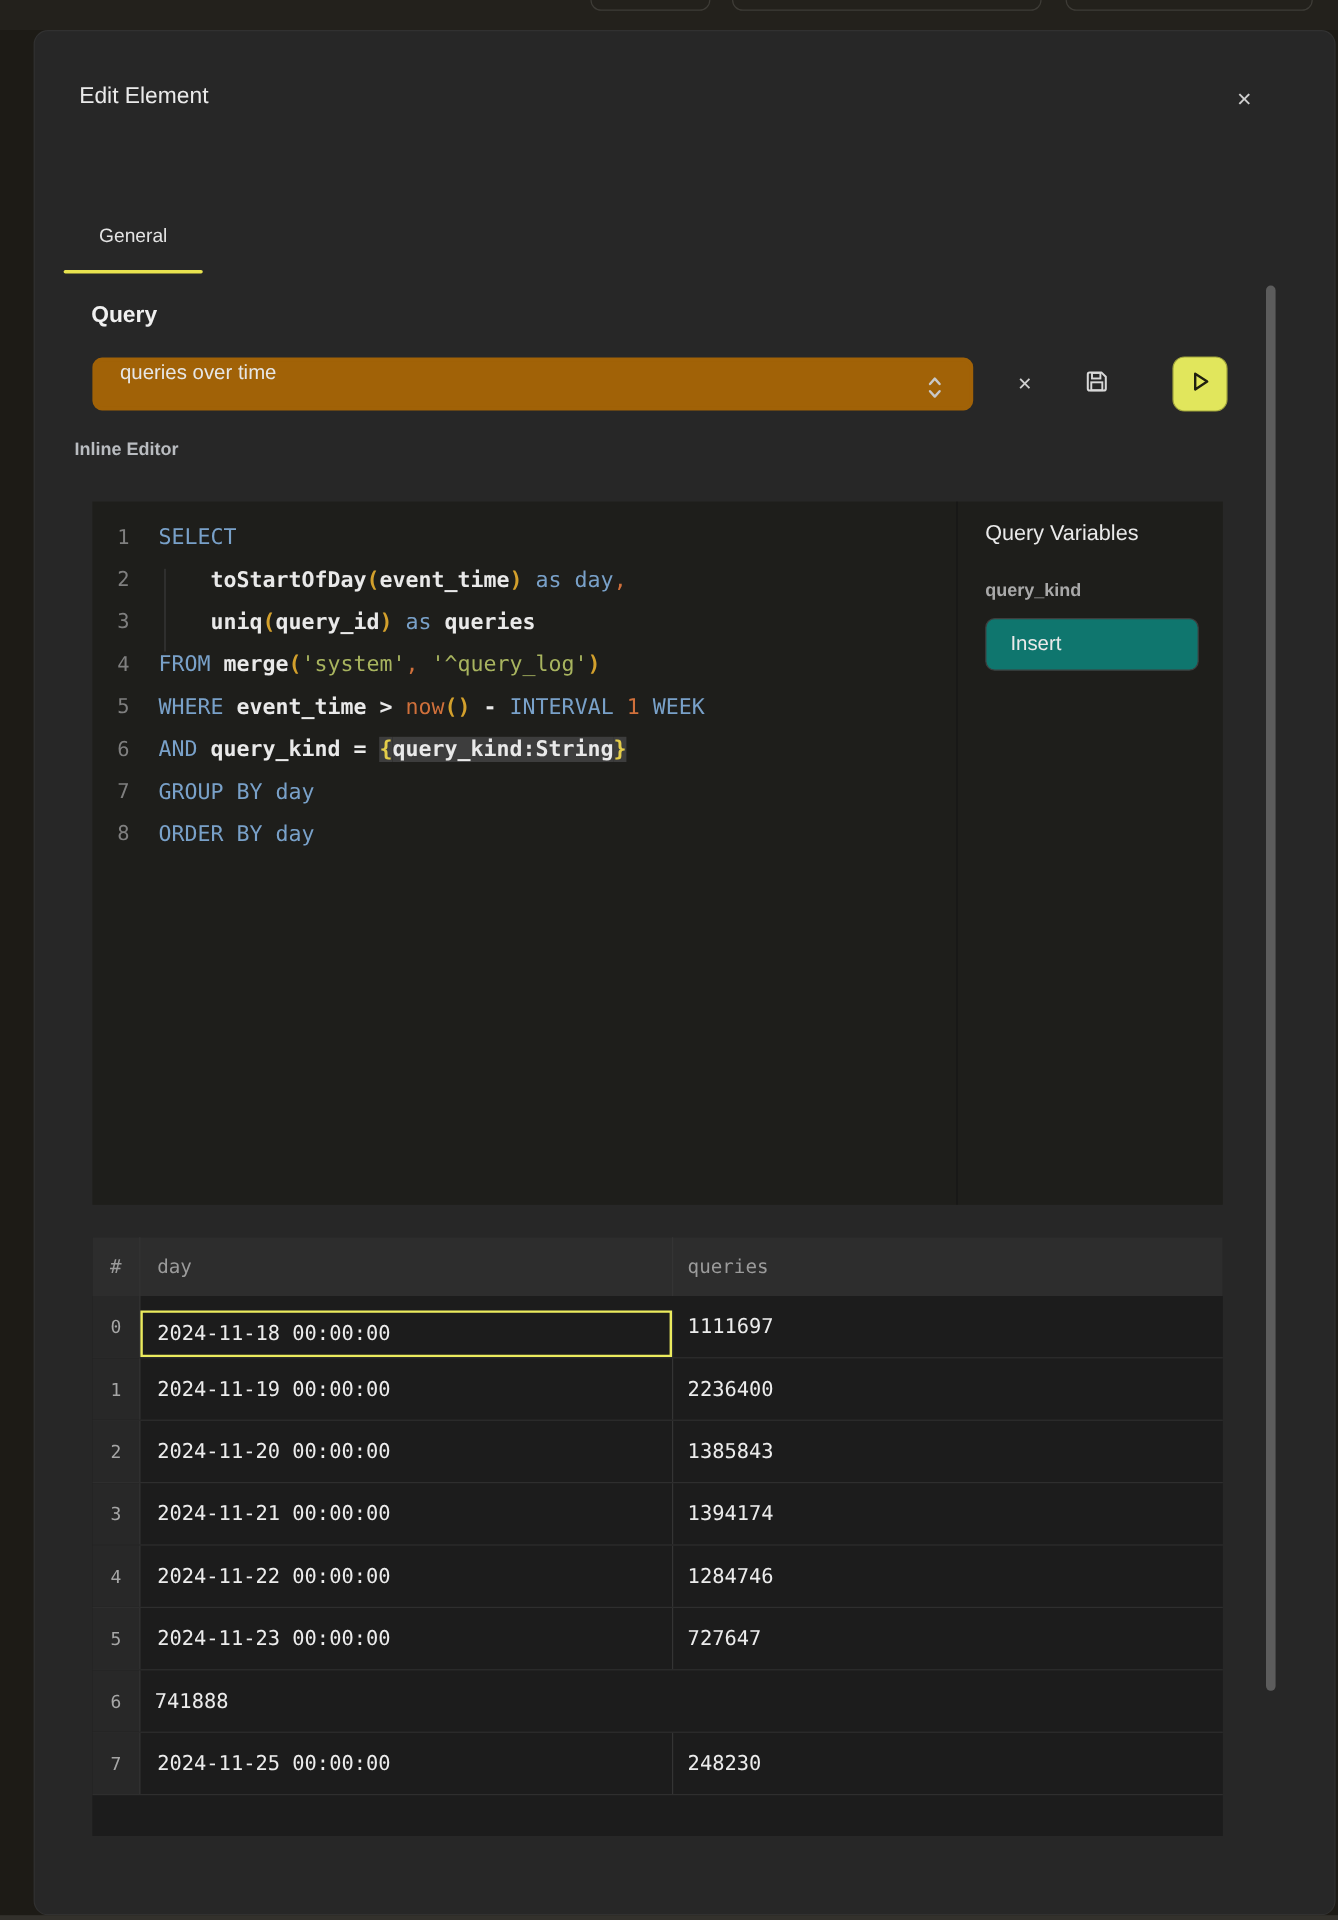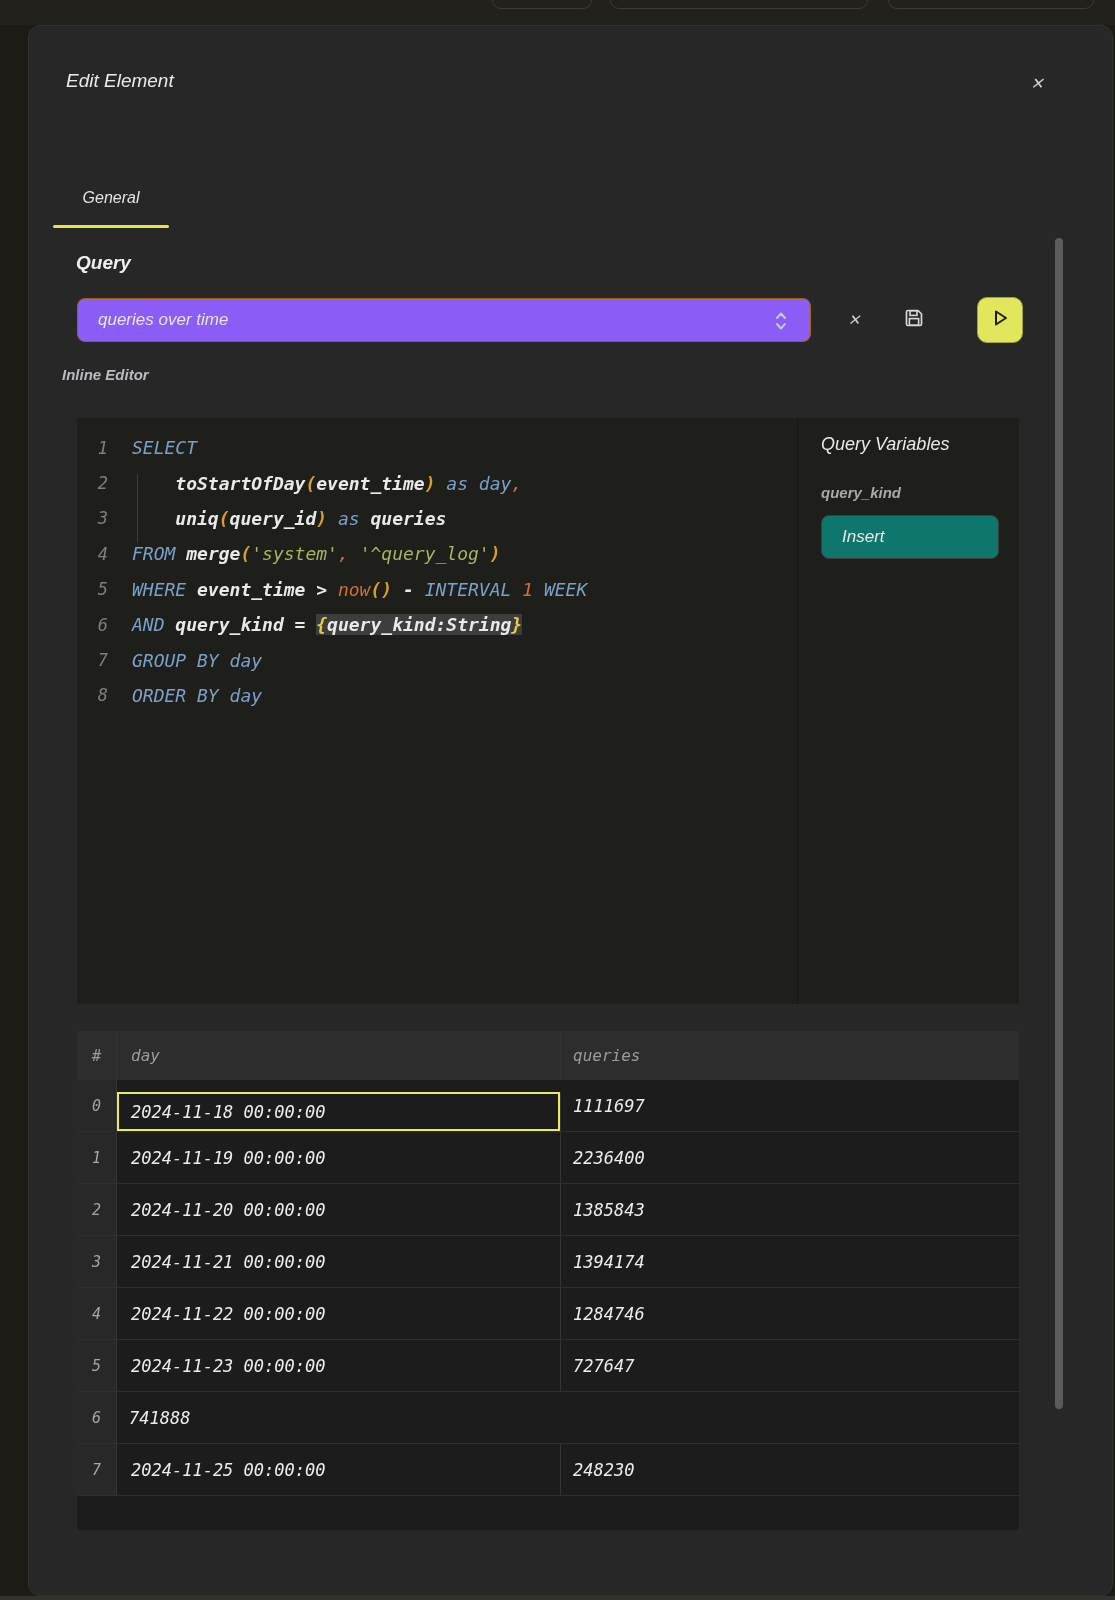--- a/index.html
+++ b/index.html
@@ -1,18 +1,18 @@
 <!DOCTYPE html>
 <html style="--accent: #e8e34f; --run-bg: #e1e65c; --sel-border: #ebeb5e; --c-kw: #79a1c9; --c-fn: #e9e9e9; --c-id: #e9e9e9; --c-paren: #d3a02c; --c-brace: #e4cd4a; --c-str: #a8b45f; --c-num: #d0703b; --c-op: #e9e9e9; --c-plain: #e9e9e9; --c-ln: #7f7f7f;"><head>
 <meta charset="utf-8">
 <style>
   * { margin:0; padding:0; box-sizing:border-box; }
   html,body { background:#1d1b16; }
   body { font-family:"Liberation Sans", sans-serif; }
-  .stage { position:relative; width:1115px; height:1600px; background:#1d1b16; overflow:hidden;font-style:italic; }
+  .stage { position:relative; width:1115px; height:1600px; background:#1d1b16; overflow:hidden; }
 
   
   .topbar { position:absolute; left:0; top:0; width:1115px; height:25px; background:#23211c; }
   .topbar-btn { position:absolute; top:-19px; height:28px; border:1px solid #3e3c37; border-radius:9px; background:#23211c; }
   .tb1 { left:492px; width:100px; }
   .tb2 { left:610px; width:258px; }
   .tb3 { left:888px; width:206px; }
 
   
   .modal { position:absolute; left:28px; top:25px; width:1085px; height:1571px; background:#272727;
@@ -23,22 +23,22 @@
   .close-btn { position:absolute; left:993px; top:42px; width:30px; height:30px; display:flex; align-items:center;
                justify-content:center; color:#cfcfcf; font-size:16px; cursor:pointer; }
 
   .tab { position:absolute; left:24px; top:150px; width:116px; height:44px; display:flex; align-items:center;
          justify-content:center; color:#e3e3e3; font-size:16px; cursor:pointer; }
   .tab-underline { position:absolute; left:24px; top:199px; width:116px; height:3px; border-radius:2px;
                    background:var(--accent,#e8e34f); }
 
   .query-heading { position:absolute; left:47px; top:226px; font-size:19px; font-weight:700; color:#f0f0f0; }
 
-  .select { position:absolute; left:48px; top:272px; width:734px; height:44px; background:#8b5cf6;
-            border:1px solid #a16207; border-radius:8px; display:flex; align-items:center; padding-left:20px;
+  .select { position:absolute; left:48px; top:272px; width:734px; height:44px; background:#a16207;
+            border:3px solid #a16207; border-radius:8px; display:flex; padding-left:20px;
             color:#e6e6e6; font-size:17px; cursor:pointer; }
   .select-chevrons { position:absolute; right:22px; top:11px; }
   .icon-btn { position:absolute; width:28px; height:28px; display:flex; align-items:center; justify-content:center;
               color:#cfcfcf; cursor:pointer; }
   .clear-btn { left:811px; top:280px; font-size:15px; }
   .save-btn { left:871px; top:280px; }
   .run-btn { position:absolute; left:948px; top:271px; width:46px; height:46px; background:var(--run-bg,#e1e65c);
              border:1px solid #9fa33c; border-radius:10px; display:flex; align-items:center; justify-content:center;
              cursor:pointer; }
 

